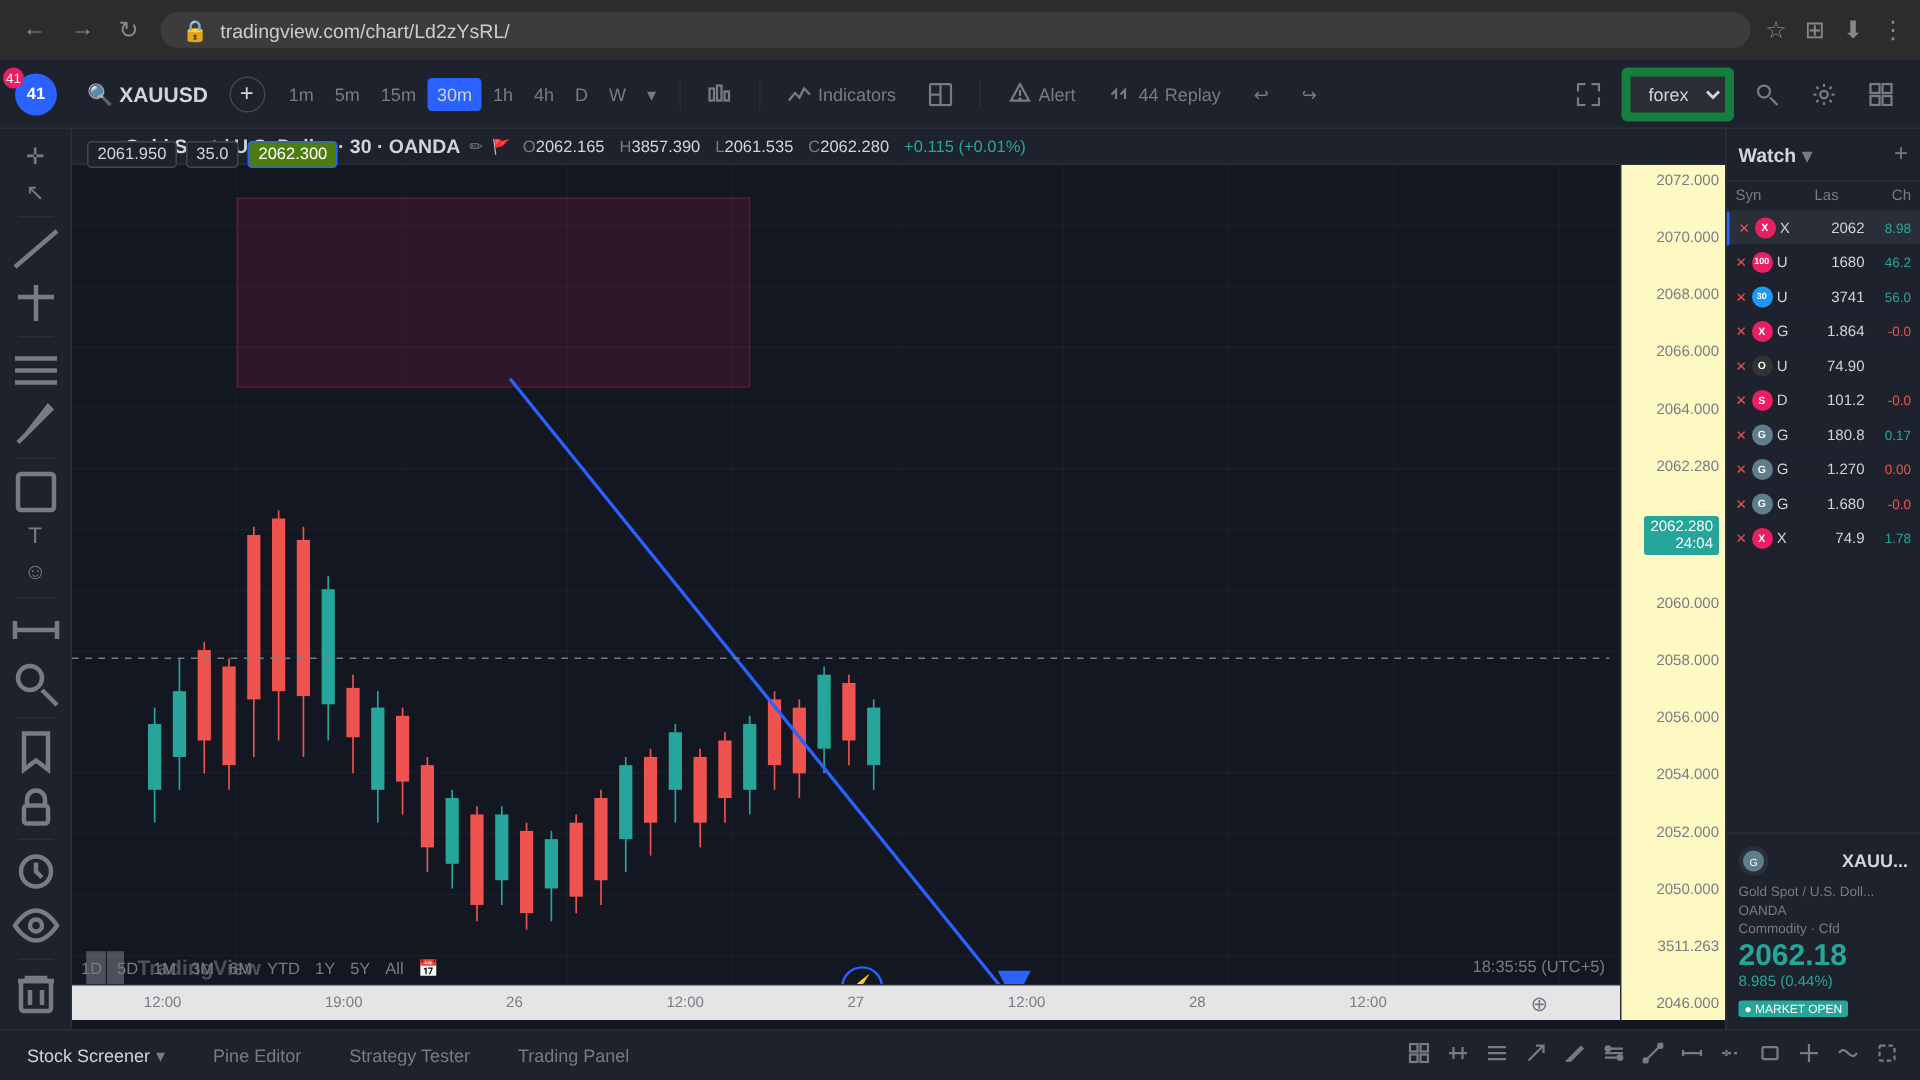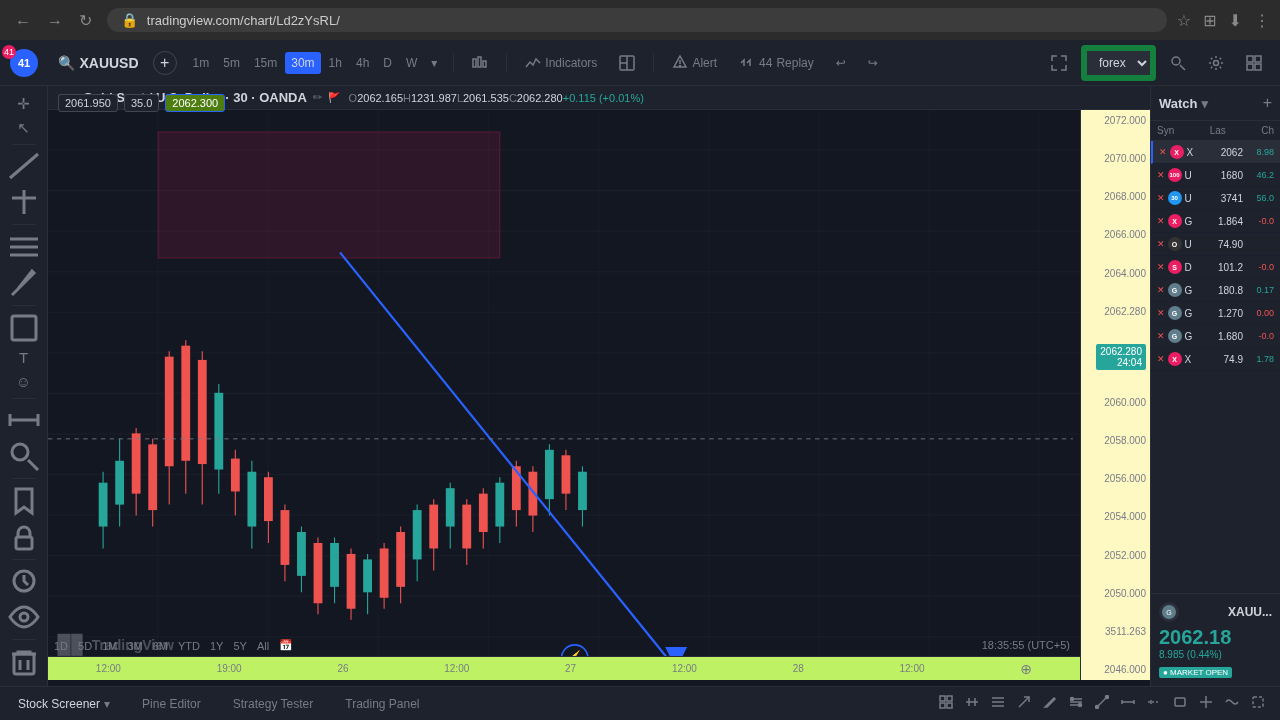--- a/index.html
+++ b/index.html
@@ -39,21 +39,21 @@
     
     .left-sidebar { width: 48px; background: #1e222d; border-right: 1px solid #2a2e39; display: flex; flex-direction: column; align-items: center; padding: 8px 0; gap: 4px; flex-shrink: 0; }
     .tool-btn { width: 32px; height: 32px; background: none; border: none; color: #787b86; cursor: pointer; display: flex; align-items: center; justify-content: center; border-radius: 4px; font-size: 15px; }
     .tool-separator { width: 24px; height: 1px; background: #2a2e39; margin: 2px 0; }
 
     
     .chart-area { flex: 1; position: relative; background: #131722; overflow: hidden; }
     .chart-header { background: #1e222d; padding: 4px 10px; display: flex; align-items: center; gap: 8px; border-bottom: 1px solid #2a2e39; }
     .chart-symbol-info { display: flex; align-items: center; gap: 6px; }
     .symbol-name { font-size: 13px; font-weight: 600; color: #d1d4dc; }
-    .ohlc-data { display: flex; font-size: 11px; }
+    .ohlc-data { display: flex; gap: 10px; font-size: 11px; }
     .ohlc-item { color: #787b86; }
     .ohlc-item span { color: #d1d4dc; }
     .price-change-pos { color: #26a69a; font-size: 11px; }
     .red-dot { width: 8px; height: 8px; border-radius: 50%; background: #e91e63; }
     .green-dot { width: 8px; height: 8px; border-radius: 50%; background: #26a69a; }
     .chart-canvas { position: relative; height: calc(100% - 30px); }
 
     
     .price-label-left { position: absolute; left: 10px; top: 8px; display: flex; gap: 6px; align-items: center; }
     .price-tag { background: #1e222d; border: 1px solid #434651; border-radius: 3px; padding: 2px 6px; font-size: 11px; color: #d1d4dc; }
@@ -94,21 +94,21 @@
     .bottom-icon-btn { background: none; border: none; color: #787b86; cursor: pointer; font-size: 14px; padding: 3px 5px; border-radius: 3px; }
 
     
     .drawing-toolbar { display: flex; align-items: center; gap: 2px; }
 
     
     .price-axis { position: absolute; right: 0; top: 0; bottom: 0; width: 70px; display: flex; flex-direction: column; justify-content: space-between; padding: 5px 4px; background: #fef9c3; border-left: 1px solid #2a2e39; pointer-events: none; }
     .price-label { font-size: 10px; color: #787b86; text-align: right; }
 
     
-    .time-axis { position: absolute; bottom: 0; left: 0; right: 70px; height: 24px; display: flex; align-items: center; justify-content: space-around; background: #bef264; border-top: 1px solid #2a2e39; }
+    .time-axis { position: absolute; bottom: 0; left: 0; right: 70px; height: 24px; display: flex; align-items: center; justify-content: space-around; background: #e5e5e5; border-top: 1px solid #2a2e39; }
     .time-label { font-size: 10px; color: #787b86; }
 
     .chart-footer { position: absolute; bottom: 24px; left: 0; right: 70px; display: flex; align-items: center; justify-content: space-between; padding: 0 10px; pointer-events: none; }
     .tv-watermark { display: flex; align-items: center; gap: 6px; opacity: 0.3; }
     .tv-logo-text { font-size: 14px; font-weight: bold; color: #d1d4dc; }
 
     .date-range-bar { position: absolute; bottom: 24px; right: 70px; display: flex; gap: 4px; padding: 2px 6px; }
     .date-range-btn { background: none; border: none; color: #787b86; cursor: pointer; font-size: 11px; padding: 2px 4px; border-radius: 2px; }
 
     .chart-time-display { font-size: 11px; color: #787b86; }
@@ -344,21 +344,21 @@
           <div style="display:flex;gap:3px;align-items:center;">
             <div class="red-dot"></div>
             <div class="green-dot"></div>
           </div>
           <span class="symbol-name">Gold Spot / U.S. Dollar · 30 · OANDA</span>
           <span style="color:#787b86;font-size:11px;cursor:pointer;">✏</span>
           <span style="color:#e91e63;font-size:10px;">🚩</span>
         </div>
         <div class="ohlc-data">
           <span class="ohlc-item">O<span>2062.165</span></span>
-          <span class="ohlc-item">H<span>1231.987</span></span>
+          <span class="ohlc-item">H<span>3857.390</span></span>
           <span class="ohlc-item">L<span>2061.535</span></span>
           <span class="ohlc-item">C<span>2062.280</span></span>
           <span class="price-change-pos">+0.115 (+0.01%)</span>
         </div>
       </div>
 
       <div class="price-label-left">
         <div class="price-tag">2061.950</div>
         <div class="price-tag">35.0</div>
         <div class="price-tag current">2062.300</div>
@@ -610,20 +610,25 @@
       <div class="watch-bottom">
         <div class="watch-symbol-row">
           <div class="watch-symbol-icon">
             <svg width="16" height="16" viewBox="0 0 16 16">
               <circle cx="8" cy="8" r="7" fill="#607d8b"></circle>
               <text x="8" y="11" text-anchor="middle" font-size="7" fill="white">G</text>
             </svg>
           </div>
           <span class="watch-symbol-name">XAUU...</span>
         </div>
+        <div class="watch-desc">
+          <div>Gold Spot / U.S. Doll...</div>
+          <div>OANDA</div>
+          <div>Commodity · Cfd</div>
+        </div>
         <div class="watch-price-large">
           <span>2062.18</span>
         </div>
         <div class="watch-price-change">
           <span>8.985 (0.44%)</span>
         </div>
         <div style="margin-top:4px;">
           <span class="market-open-badge">● MARKET OPEN</span>
         </div>
       </div>

